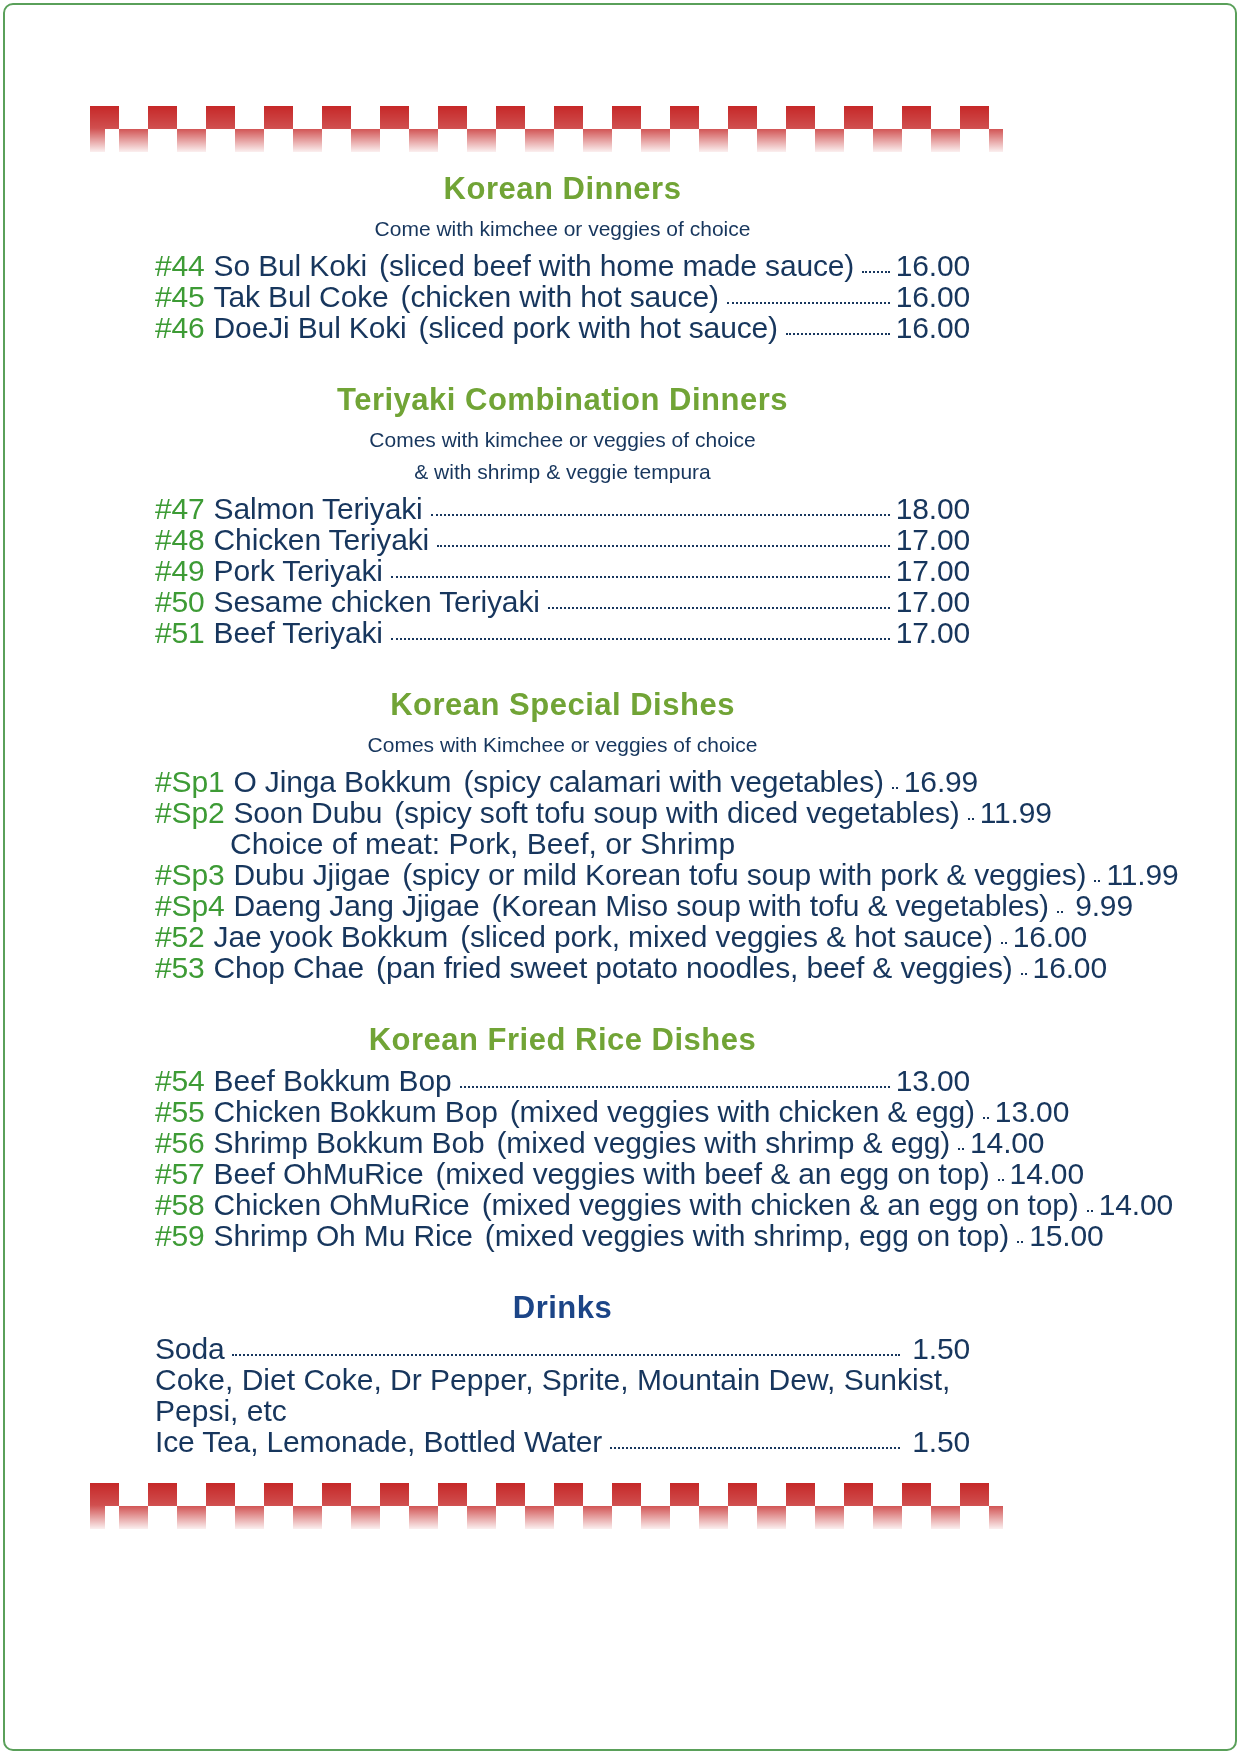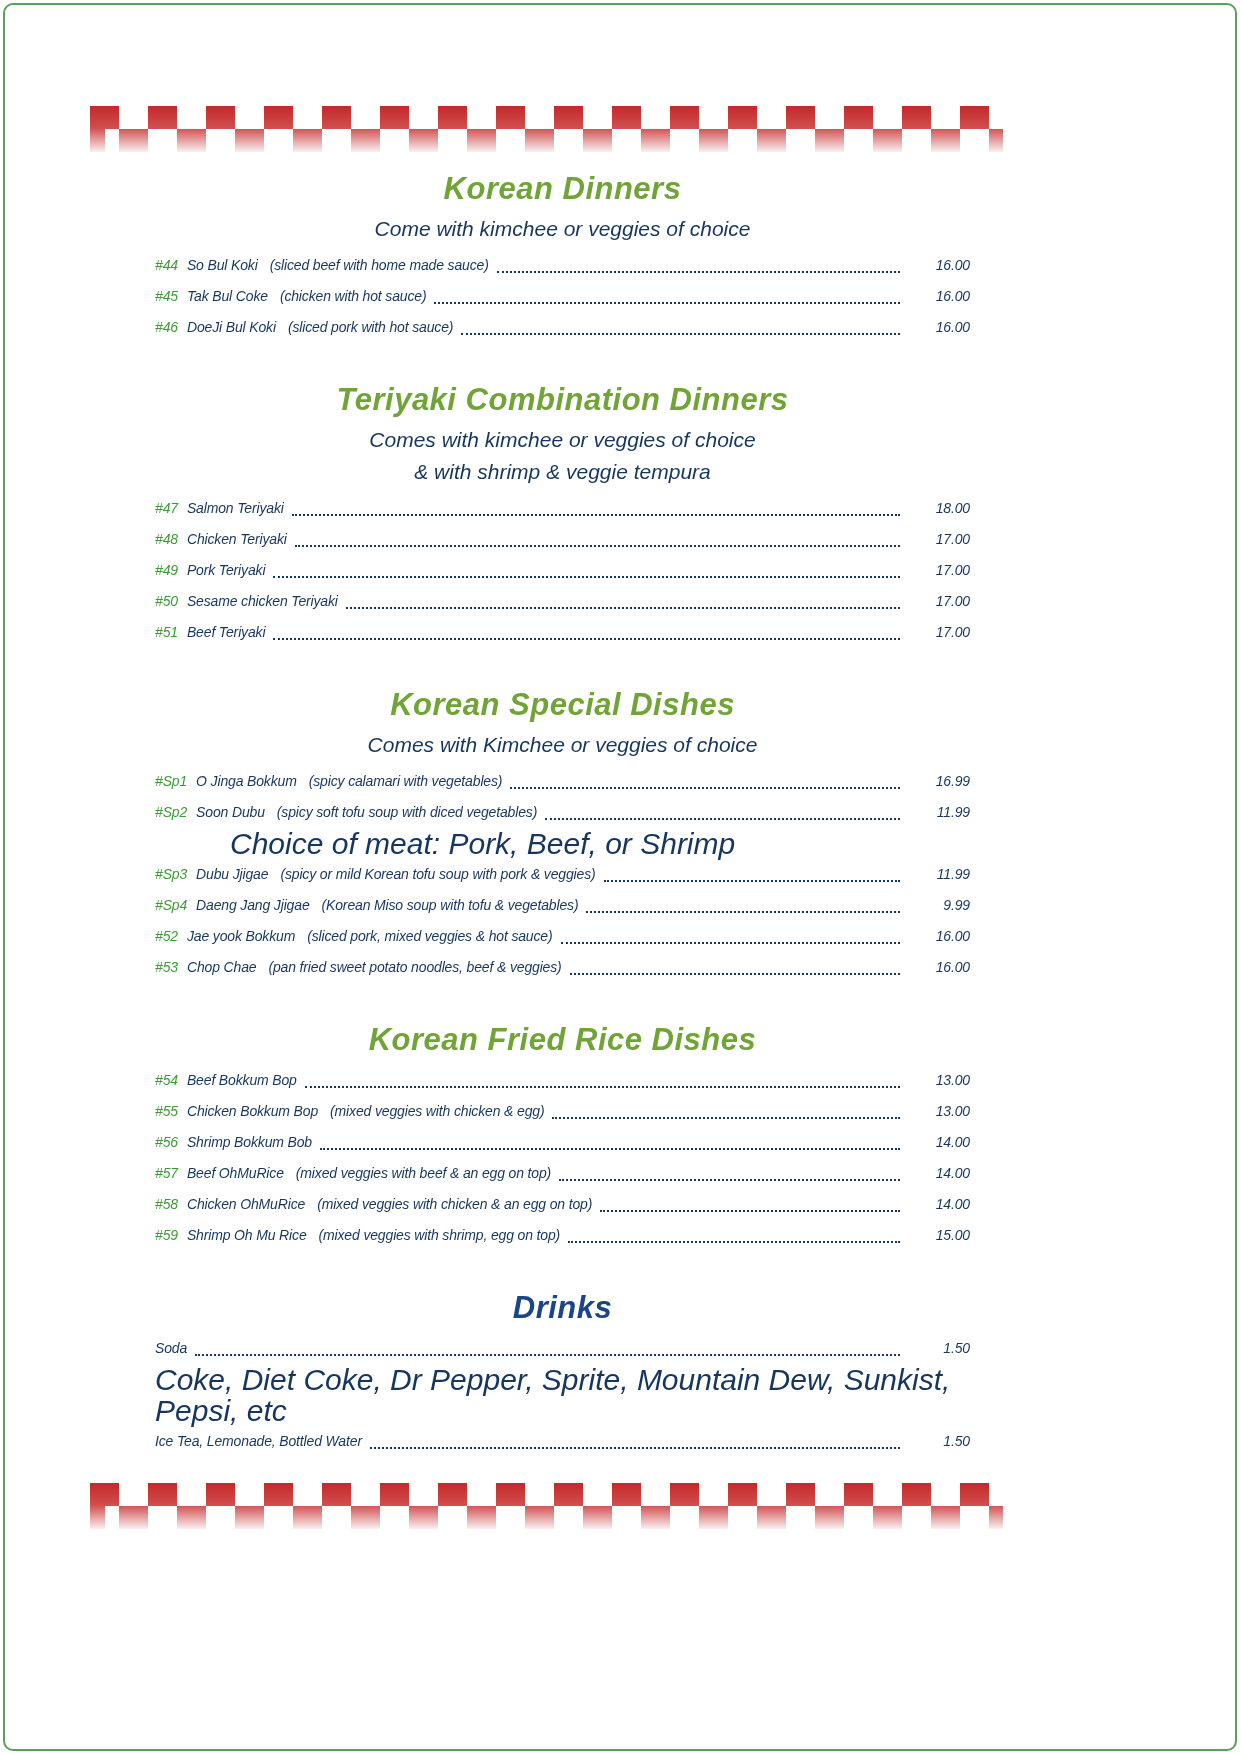--- a/index.html
+++ b/index.html
@@ -50,21 +50,21 @@
     position: absolute;
     inset: 0;
     background: linear-gradient(180deg,
       rgba(255,255,255,0) 0%,
       rgba(255,255,255,0.18) 48%,
       rgba(255,255,255,0.93) 100%);
     pointer-events: none;
   }
 
   
-  .content { margin: 0 270px 0 155px; font-style: italic; }
+  .content { margin: 0 270px 0 155px; }
 
   .section-title {
     margin: 38px 0 6px 0;
     font-size: 31px;
     line-height: 38px;
     font-weight: 700;
     text-align: center;
     color: var(--heading-green);
     letter-spacing: 0.5px;
   }
@@ -76,21 +76,21 @@
     line-height: 30px;
     text-align: center;
     color: var(--body-navy);
     margin-bottom: 2px;
   }
   .subtitle-gap { height: 4px; }
 
   .item-row {
     display: flex;
     align-items: baseline;
-    font-size: 14px;
+    font-size: 30px;
     line-height: 31px;
     color: var(--body-navy);
     letter-spacing: -0.15px;
     white-space: nowrap;
   }
   .num { color: var(--number-green); margin-right: 9px; flex: 0 0 auto; }
   .name { flex: 0 0 auto; }
   .desc { margin-left: 12px; flex: 0 1 auto; }
   .dots {
     flex: 1 1 0;
@@ -250,20 +250,21 @@
       <div class="item-row">
         <span class="num">#55</span>
         <span class="name">Chicken Bokkum Bop</span>
         <span class="desc">(mixed veggies with chicken &amp; egg)</span>
         <span class="dots"></span>
         <span class="price">13.00</span>
       </div>
       <div class="item-row">
         <span class="num">#56</span>
         <span class="name">Shrimp Bokkum Bob</span>
+        <span class="desc">(mixed veggies with shrimp &amp; egg)</span>
         <span class="dots"></span>
         <span class="price">14.00</span>
       </div>
       <div class="item-row">
         <span class="num">#57</span>
         <span class="name">Beef OhMuRice</span>
         <span class="desc">(mixed veggies with beef &amp; an egg on top)</span>
         <span class="dots"></span>
         <span class="price">14.00</span>
       </div>

